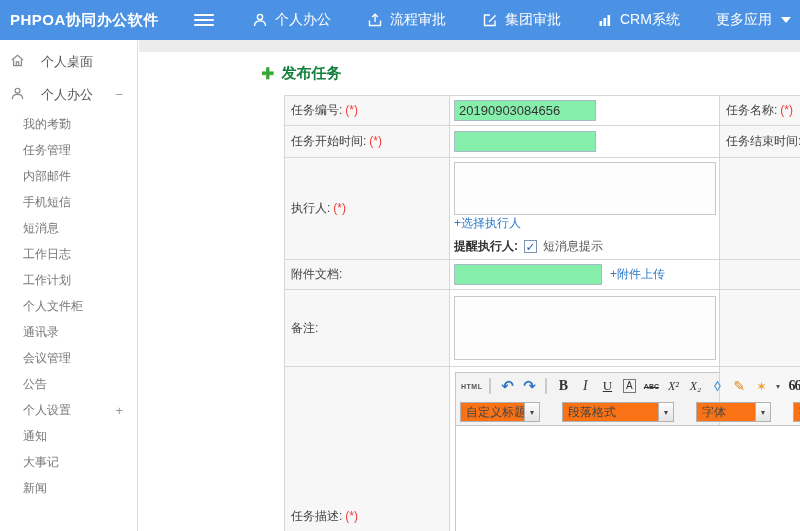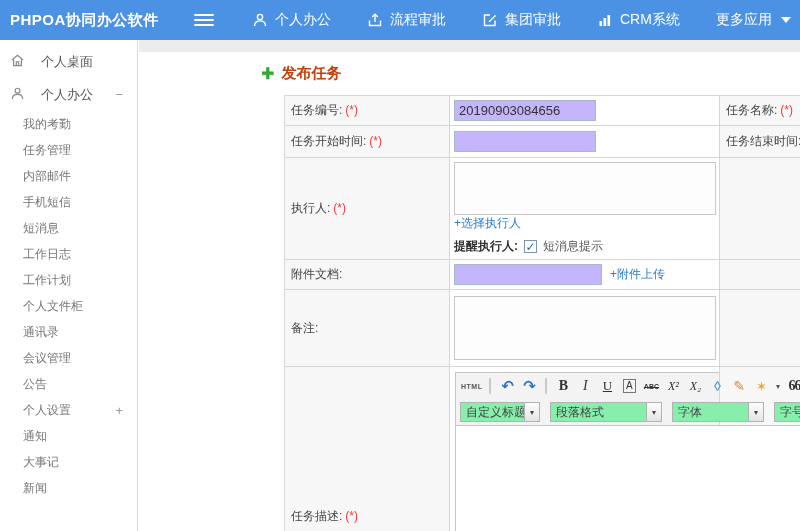--- a/index.html
+++ b/index.html
@@ -26,29 +26,29 @@
   .side-children { list-style:none; }
   .side-child { height:26px; display:flex; align-items:center; padding-left:23px;
     font-size:12px; color:#777; cursor:pointer; }
   .side-child .sc-toggle { margin-left:auto; margin-right:14px; color:#999; font-size:13px; }
 
   
   .main { position:absolute; left:139px; top:40px; right:0; bottom:0; background:#ececec; overflow:hidden; }
   .panel { position:absolute; left:0; right:0; top:12px; bottom:0; background:#fff; padding-left:122px; }
   .title-row { display:flex; align-items:center; gap:7px; margin-top:10px; height:22px; }
   .plus-icon { color:#35a535; font-size:16px; font-weight:bold; text-shadow:0 1px 0 #c9e6b8; }
-  .page-title { font-size:15px; font-weight:bold; color:#c2410c; }
+  .page-title { font-size:15px; font-weight:bold; color:#15803d; }
 
   
   table.form { border-collapse:collapse; margin-left:23px; margin-top:11px; width:640px; table-layout:fixed; }
   table.form td { border:1px solid #d6d6d6; font-size:12px; color:#444; vertical-align:middle; }
   td.lbl { background:#f7f7f7; padding-left:6px; }
   td.inp { background:#fff; padding:4px 4px 4px 4px; }
   .req { color:#f43b3b; margin-left:3px; }
-  input.txt { height:21px; border:1px solid #a9b8c6; background:#c4b5fd; font-size:13px; color:#333;
+  input.txt { height:21px; border:1px solid #a9b8c6; background:#86efac; font-size:13px; color:#333;
     padding:0 4px; font-family:"Liberation Sans",sans-serif; }
   .ta { border:1px solid #c8c8c8; background:#fdfdfd; }
   a.blink { color:#2e7cc9; text-decoration:none; font-size:12px; cursor:pointer; }
   .remind-row { display:flex; align-items:center; margin-top:6px; gap:6px; }
   .remind-lbl { font-weight:bold; color:#333; font-size:12px; }
   .cbx { width:13px; height:13px; border:1px solid #7a95b5; background:#fff; display:inline-flex;
     align-items:center; justify-content:center; font-size:12px; color:#2d5fb3; font-weight:bold; line-height:1; }
   .attach-line { display:flex; align-items:center; gap:8px; }
 
   
@@ -65,22 +65,22 @@
   .t-underline .tglyph { font-family:"Liberation Serif",serif; font-size:13px; text-decoration:underline; }
   .t-boxa .tglyph { border:1px solid #777; font-size:10px; padding:0 2px; line-height:12px; }
   .t-abc .tglyph { font-size:7px; font-weight:bold; text-decoration:line-through; }
   .t-sup .tglyph, .t-sub .tglyph { font-family:"Liberation Serif",serif; font-size:12px; font-style:italic; }
   .t-eraser { color:#5d9fd6; font-size:14px; font-weight:bold; }
   .t-brush { color:#e08a26; font-size:14px; }
   .t-wand { color:#f0a32f; font-size:13px; }
   .t-caret { min-width:9px; color:#555; font-size:8px; cursor:pointer; }
   .t-quote .tglyph { font-family:"Liberation Serif",serif; font-weight:bold; font-size:14px; letter-spacing:-1px; }
 
-  .ksel { height:20px; border:1px solid #b2b2b2; background:#86efac; display:inline-flex; align-items:center;
-    margin-right:8px; cursor:pointer; }
+  .ksel { height:20px; border:1px solid #b2b2b2; background:#f97316; display:inline-flex; align-items:center;
+    margin-right:20px; cursor:pointer; }
   .ksel-label { flex:1; font-size:12px; color:#444; padding:0 5px; white-space:nowrap; overflow:hidden; }
   .ksel-arrow { width:15px; height:100%; border-left:1px solid #b2b2b2; background:linear-gradient(#fdfdfd,#e4e4e4);
     display:flex; align-items:center; justify-content:center; font-size:8px; color:#444; }
   .edit-area { flex:1; background:#fff; border-top:1px solid #c6c6c6; cursor:text; }
 </style>
 </head>
 <body>
 
 <div class="topbar">
   <div class="logo">PHPOA协同办公软件</div>
@@ -354,21 +354,21 @@
                 </div>
             <div class="tb-row">
               <div class="ksel" style="width:80px">
                 <span class="ksel-label">自定义标题</span>
                 <span class="ksel-arrow">▾</span>
               </div>
               <div class="ksel" style="width:112px">
                 <span class="ksel-label">段落格式</span>
                 <span class="ksel-arrow">▾</span>
               </div>
-              <div class="ksel" style="width:92px">
+              <div class="ksel" style="width:75px">
                 <span class="ksel-label">字体</span>
                 <span class="ksel-arrow">▾</span>
               </div>
               <div class="ksel" style="width:80px">
                 <span class="ksel-label">字号</span>
                 <span class="ksel-arrow">▾</span>
               </div>
               <span style="width:6px"></span>
 
             </div>

